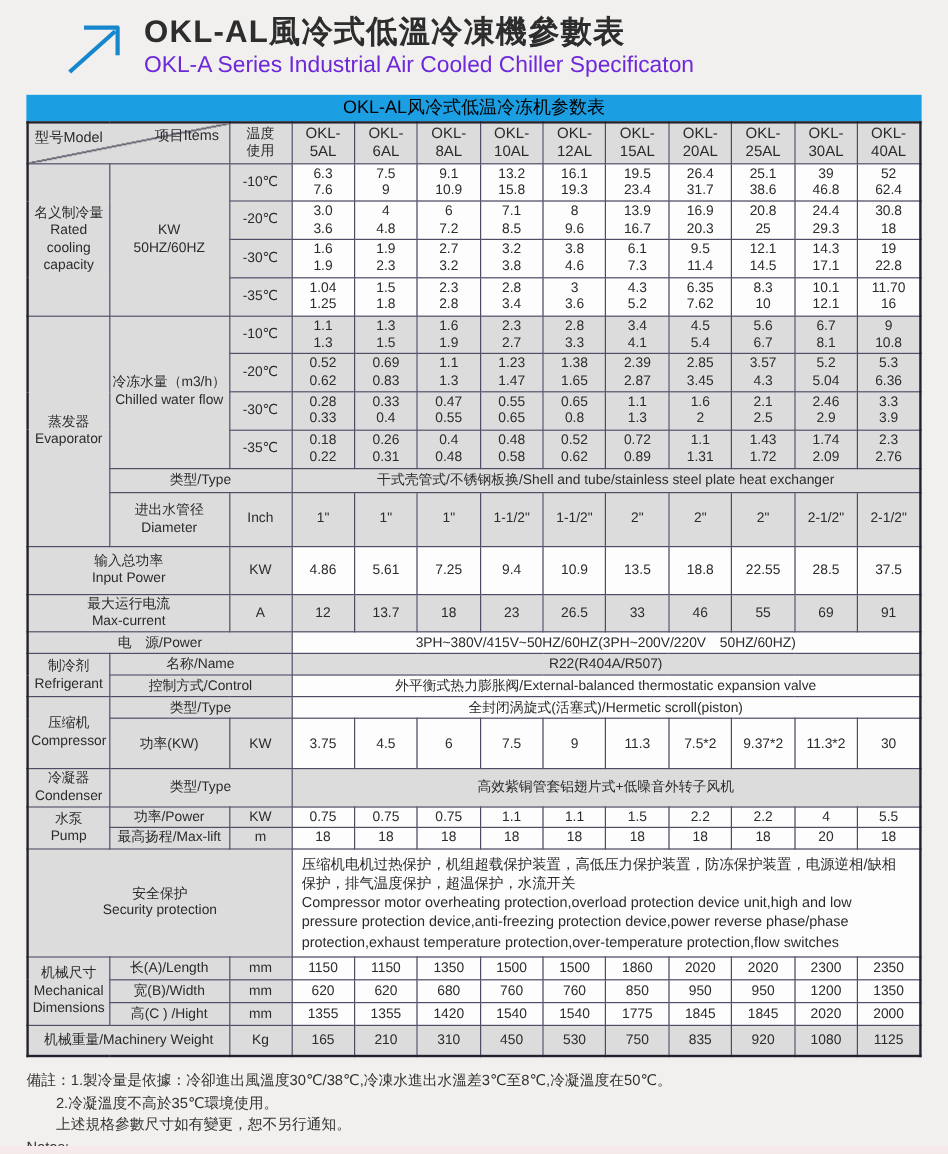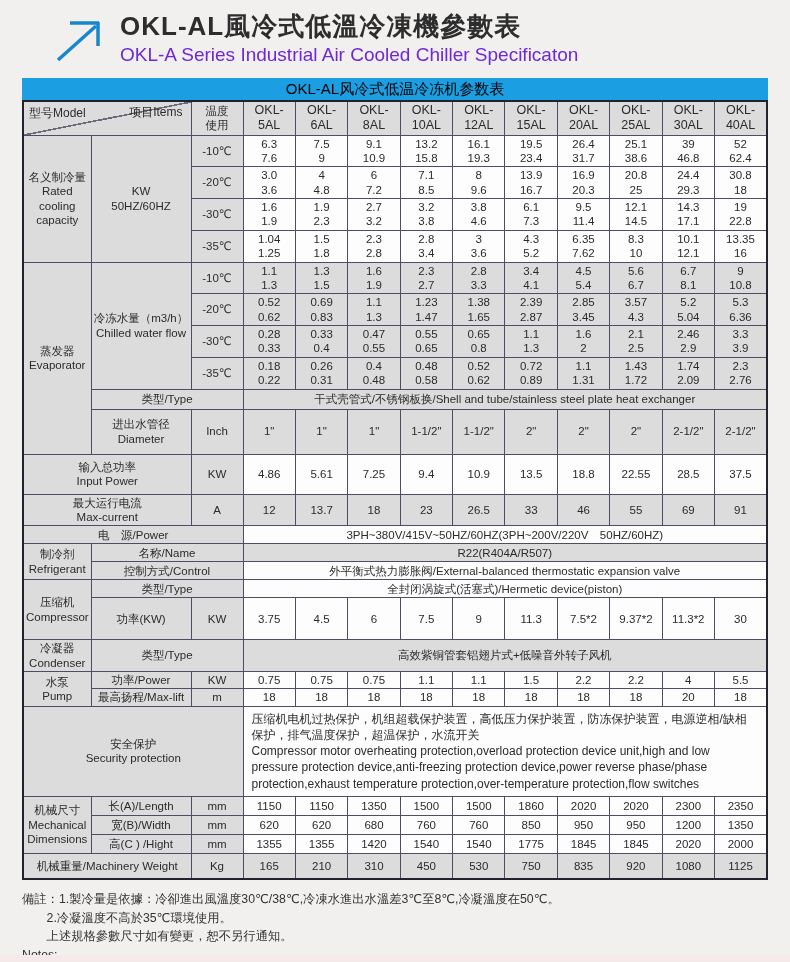--- a/index.html
+++ b/index.html
@@ -288,21 +288,21 @@
           </td>
           <td>
             <div>8.3</div>
             <div>10</div>
           </td>
           <td>
             <div>10.1</div>
             <div>12.1</div>
           </td>
           <td>
-            <div>13.35</div>
+            <div>11.70</div>
             <div>16</div>
           </td>
         </tr>
 
       <tr class="r2 shaded">
         <td class="lbl" rowspan="6">蒸发器
 Evaporator</td>
         <td class="lbl" rowspan="4">冷冻水量（m3/h）
 Chilled water flow</td>
         <td class="lbl">-10℃</td>
@@ -539,21 +539,21 @@
       </tr>
       <tr class="rs">
         <td class="lbl" colspan="2">控制方式/Control</td>
         <td colspan="10">外平衡式热力膨胀阀/External-balanced thermostatic expansion valve</td>
       </tr>
 
       <tr class="rs">
         <td class="lbl" rowspan="2">压缩机
 Compressor</td>
         <td class="lbl" colspan="2">类型/Type</td>
-        <td colspan="10">全封闭涡旋式(活塞式)/Hermetic device(piston)</td>
+        <td colspan="10">全封闭涡旋式(活塞式)/Hermetic scroll(piston)</td>
       </tr>
       <tr class="rcp">
         <td class="lbl">功率(KW)</td>
         <td class="lbl">KW</td>
       <td>3.75</td>
           <td>4.5</td>
           <td>6</td>
           <td>7.5</td>
           <td>9</td>
           <td>11.3</td>

